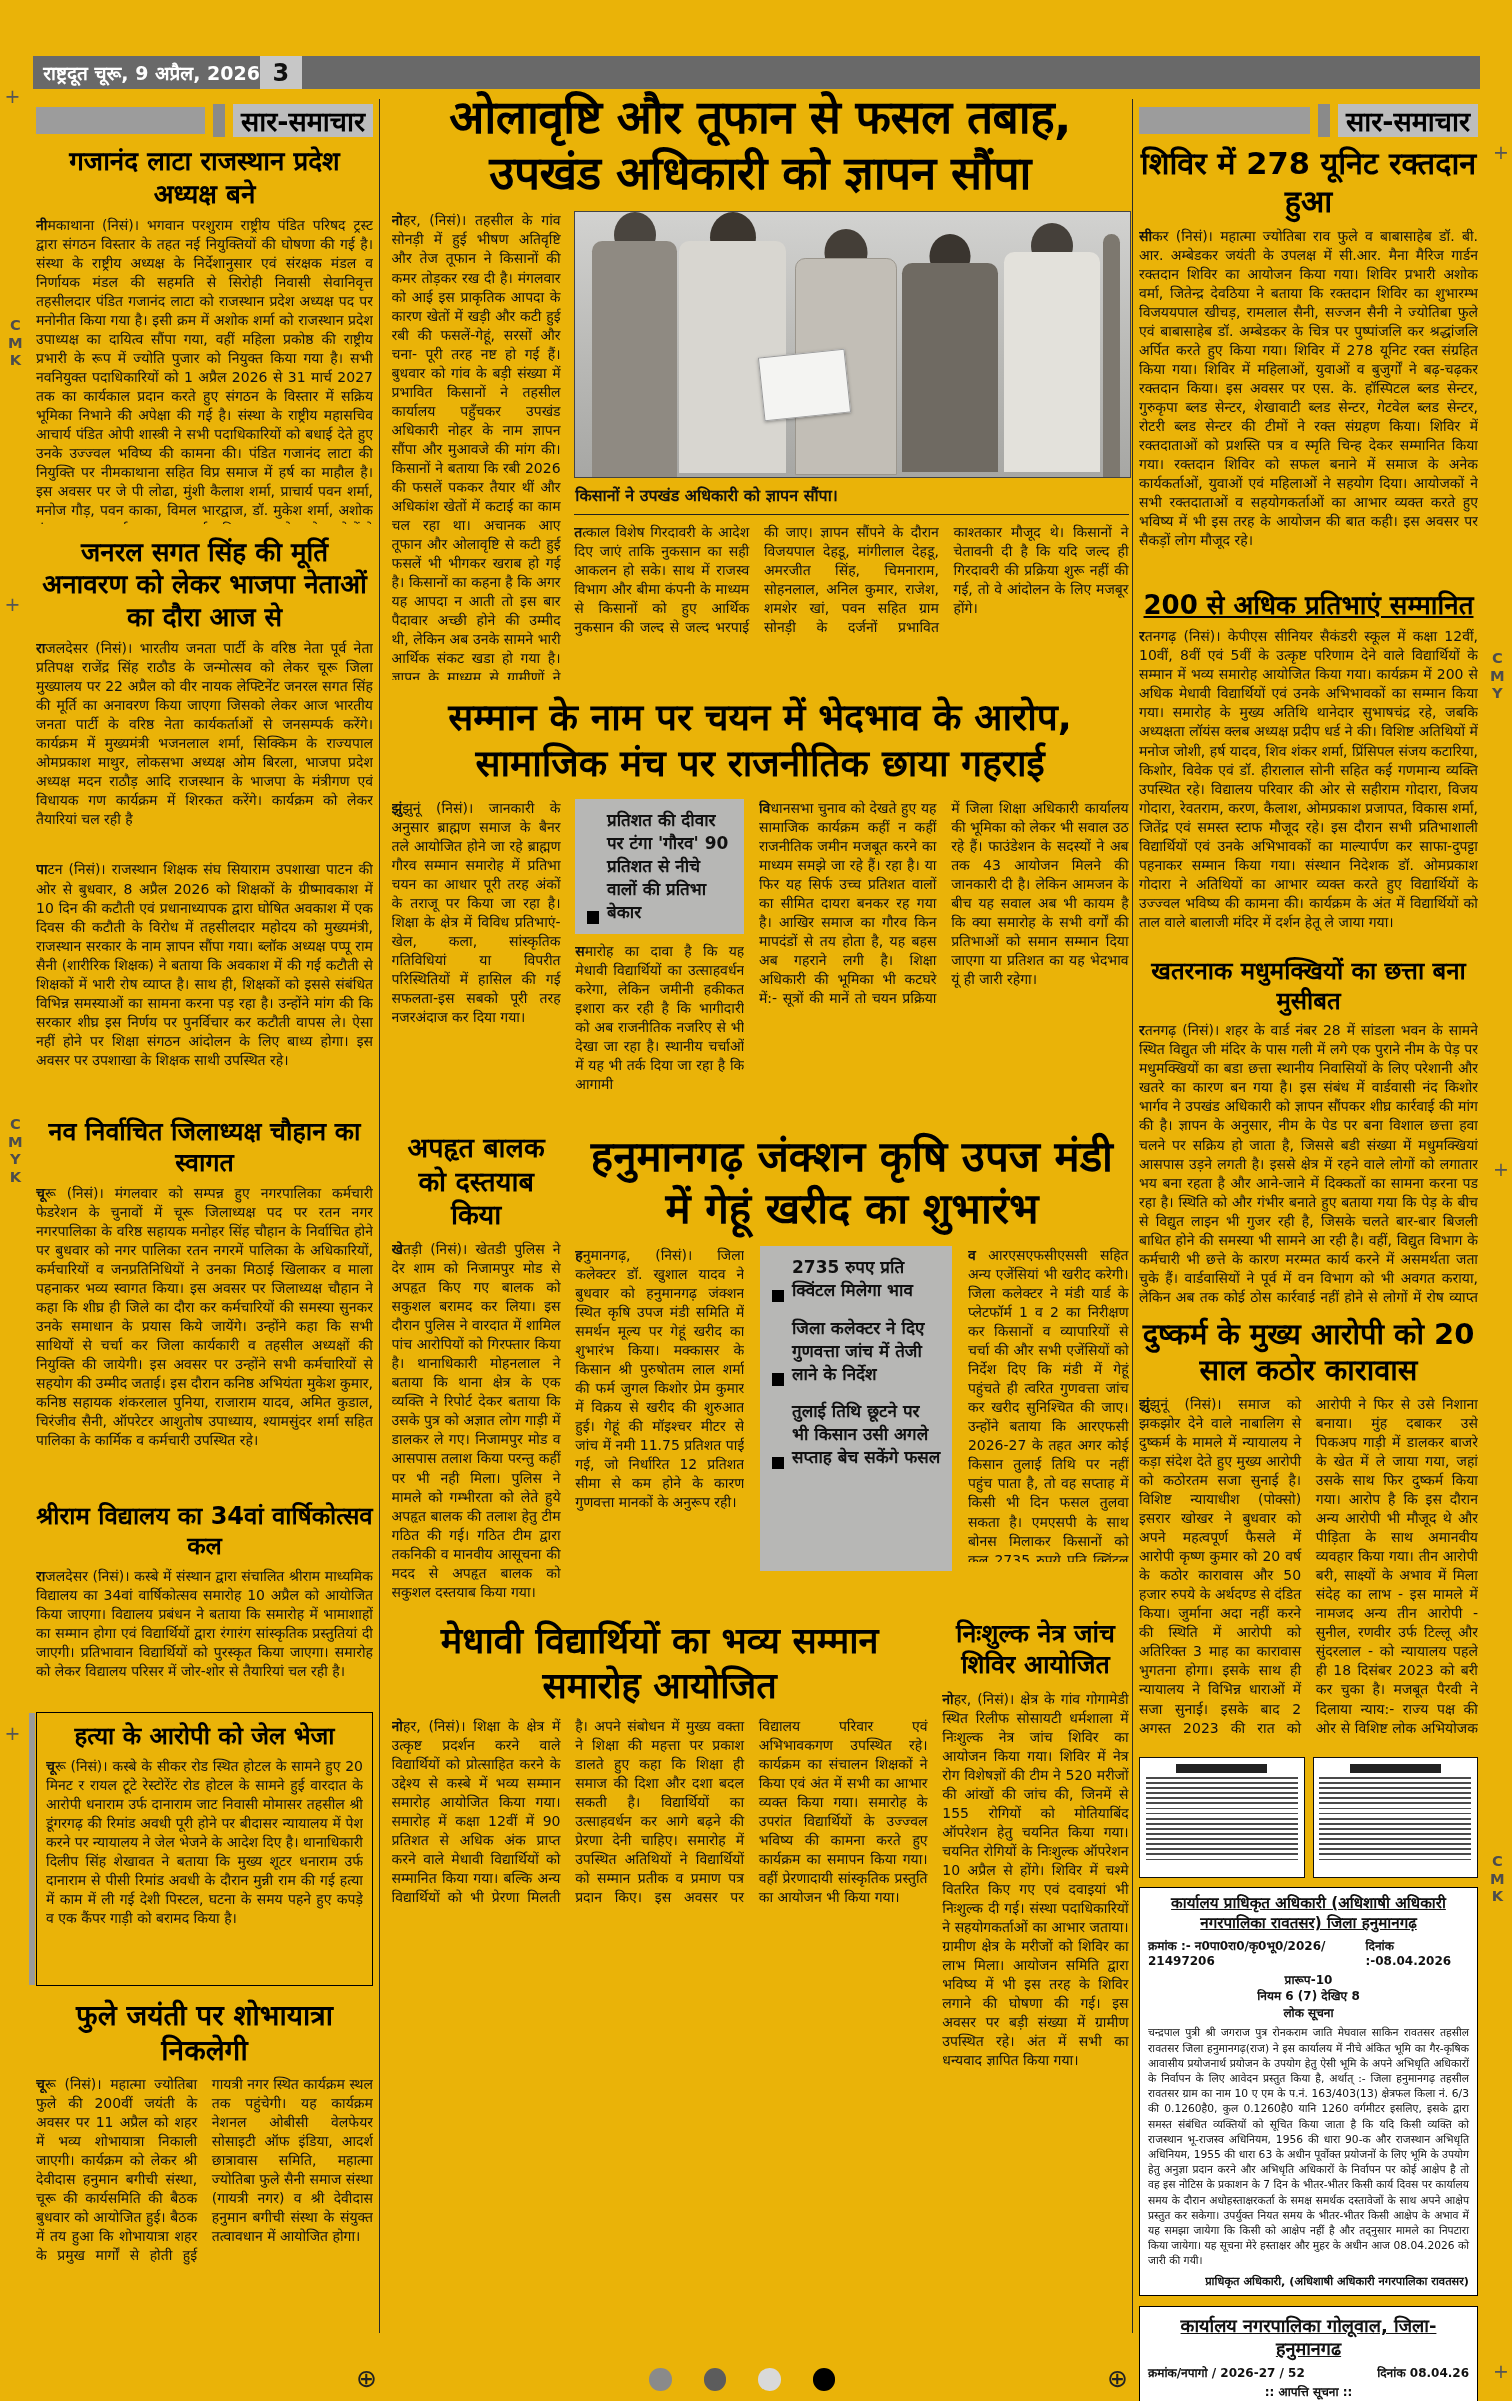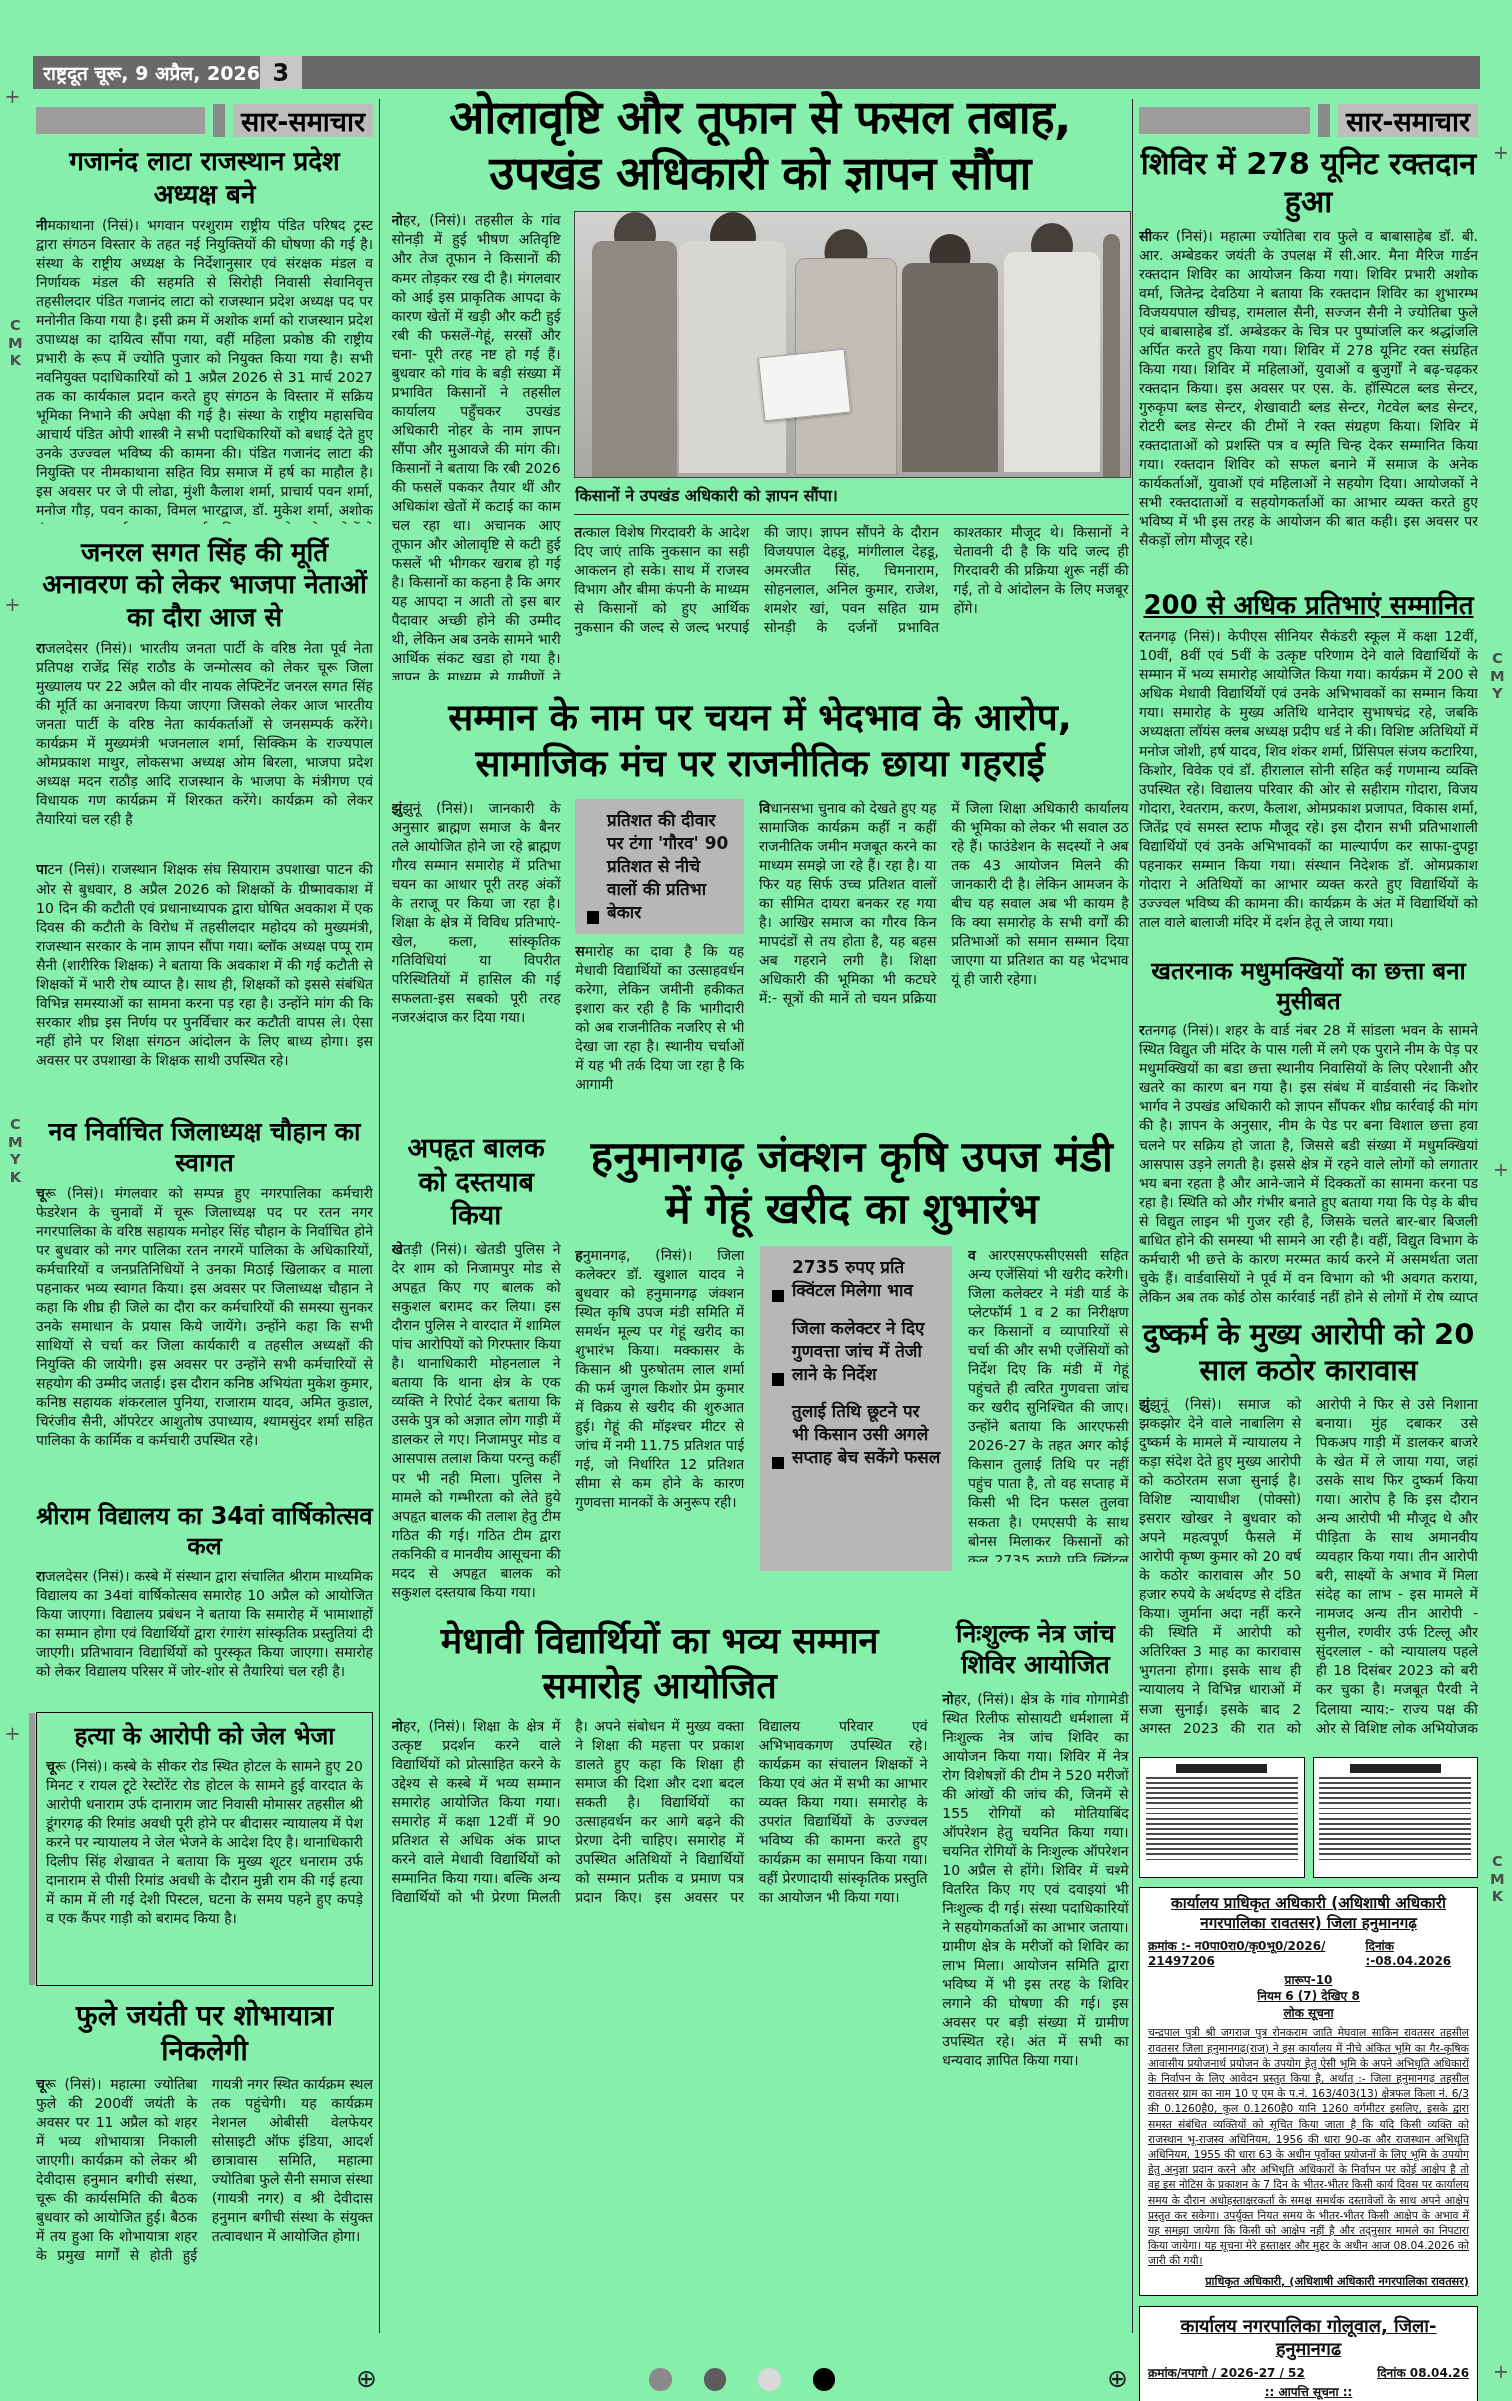--- a/index.html
+++ b/index.html
@@ -1,16 +1,16 @@
 <!DOCTYPE html>
 <html style="font-size:9px"><head>
 <meta charset="utf-8">
 <style>
   html,body{margin:0;padding:0;background:#e8e8e4;}
-  .page{position:relative;width:1512px;height:2401px;background:#86efac;overflow:hidden;
+  .page{position:relative;width:1512px;height:2401px;background:#eab308;overflow:hidden;
         font-family:"DejaVu Sans","Liberation Sans",sans-serif;color:#111;}
   
   .masthead{position:absolute;left:33px;top:56px;width:1447px;height:33px;background:#696969;
             display:flex;align-items:center;color:#fff;}
   .masthead .date{font-size:19px;font-weight:bold;padding-left:10.2px;white-space:nowrap;}
   .masthead .city{flex:1;text-align:center;font-size:21.5px;font-weight:bold;}
   .masthead .pno{width:42px;height:33px;background:#c7c7c7;color:#111;font-size:24px;font-weight:bold;
                  display:flex;align-items:center;justify-content:center;}
   
   .col-left{position:absolute;left:36px;top:104px;width:337px;}
@@ -45,21 +45,21 @@
   .paper{position:absolute;background:#f4f4f2;border:0.6px solid #999;transform:rotate(-6deg);
          box-shadow:0 1.1px 3.4px rgba(0,0,0,.35);}
   .caption{font-size:16px;font-weight:bold;padding:5.6px 1.1px 4.5px 1.1px;}
   .divline{height:1.1px;background:#222;margin:3.4px 0 8px 0;}
   
   .graybox{background:#b7b7b5;padding:10.2px 11.3px;}
   .graybox .gb-line{display:flex;gap:8px;font-size:17px;font-weight:bold;line-height:1.35;align-items:flex-end;}
   .graybox .sq{width:12.4px;height:12.4px;background:#000;margin-top:5.6px;flex:none;}
   .graybox .gb-item{margin-bottom:14.7px;}
   
-  .notice{border:1.7px solid #000;padding:6.8px 8px;margin-bottom:10.2px;background:#fff;text-decoration:underline;}
+  .notice{border:1.7px solid #000;padding:6.8px 8px;margin-bottom:10.2px;background:#fff;}
   .notice .ntitle{font-size:15.2px;font-weight:bold;text-align:center;text-decoration:underline;line-height:1.3;}
   .notice .meta{display:flex;justify-content:space-between;font-size:12px;font-weight:bold;margin:3.4px 0;}
   .notice .ncenter{text-align:center;font-size:12px;font-weight:bold;line-height:1.4;}
   .notice .nbody{font-size:10.7px;line-height:1.42;text-align:justify;margin-top:3.4px;}
   .notice .nsign{text-align:right;font-size:11.3px;font-weight:bold;margin-top:4.5px;}
   
   .micro{border:1.1px solid #111;padding:5.6px;overflow:hidden;background:#fff;}
   .micro .mhead{height:9px;background:#222;margin:0 auto 4.5px auto;width:60%;}
   .micro .mlines{height:100%;background:repeating-linear-gradient(to bottom,#4a4a4a 0 1.7px,transparent 1.7px 5.1px);}
   

